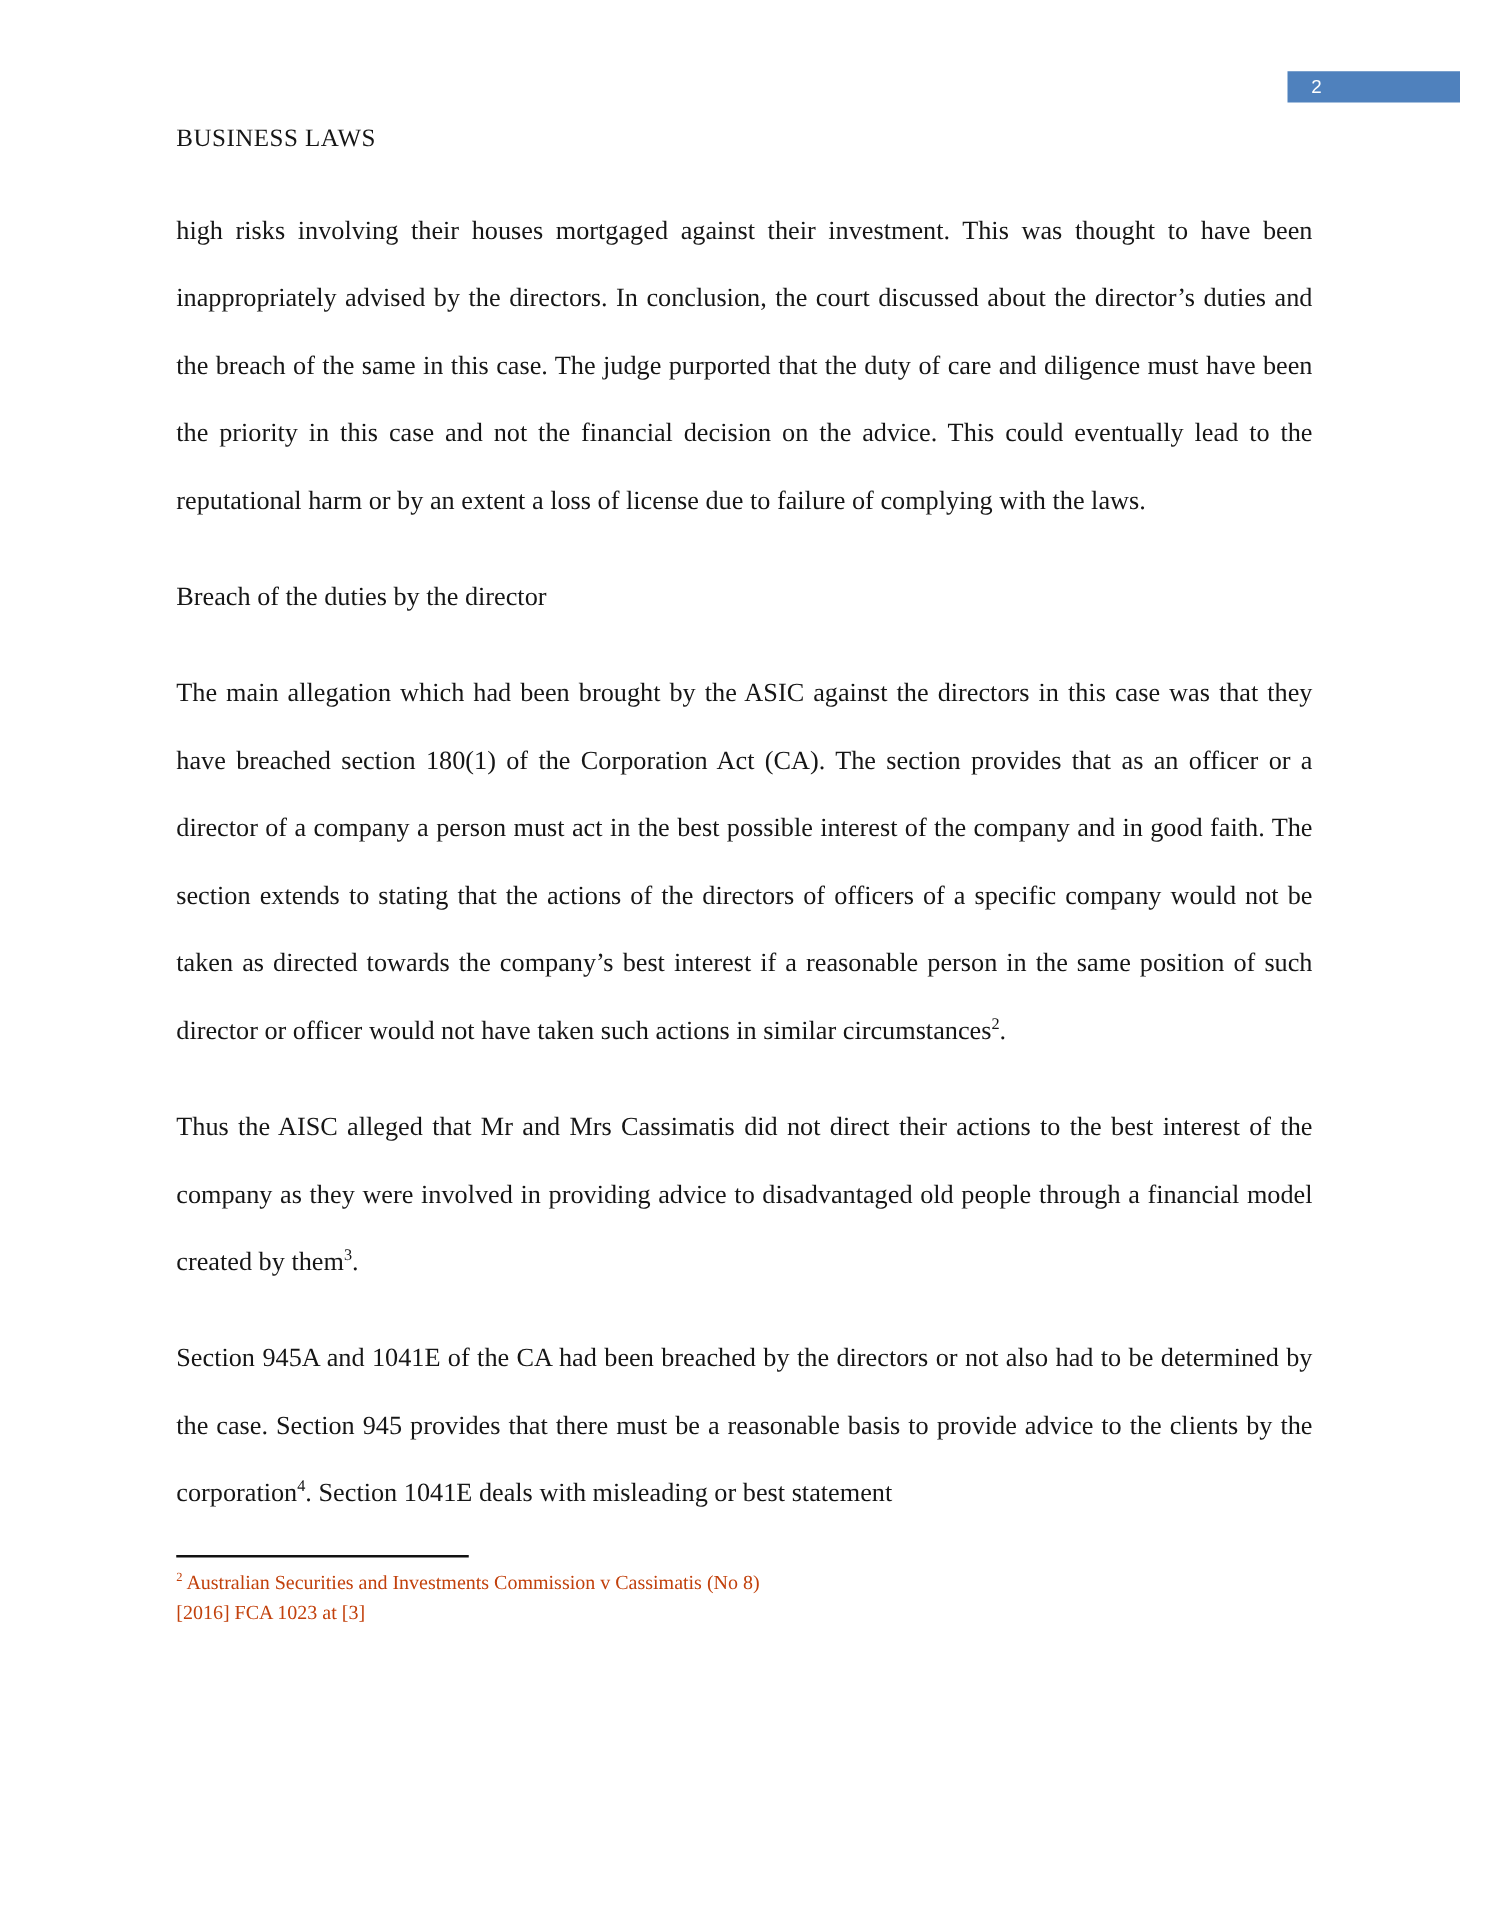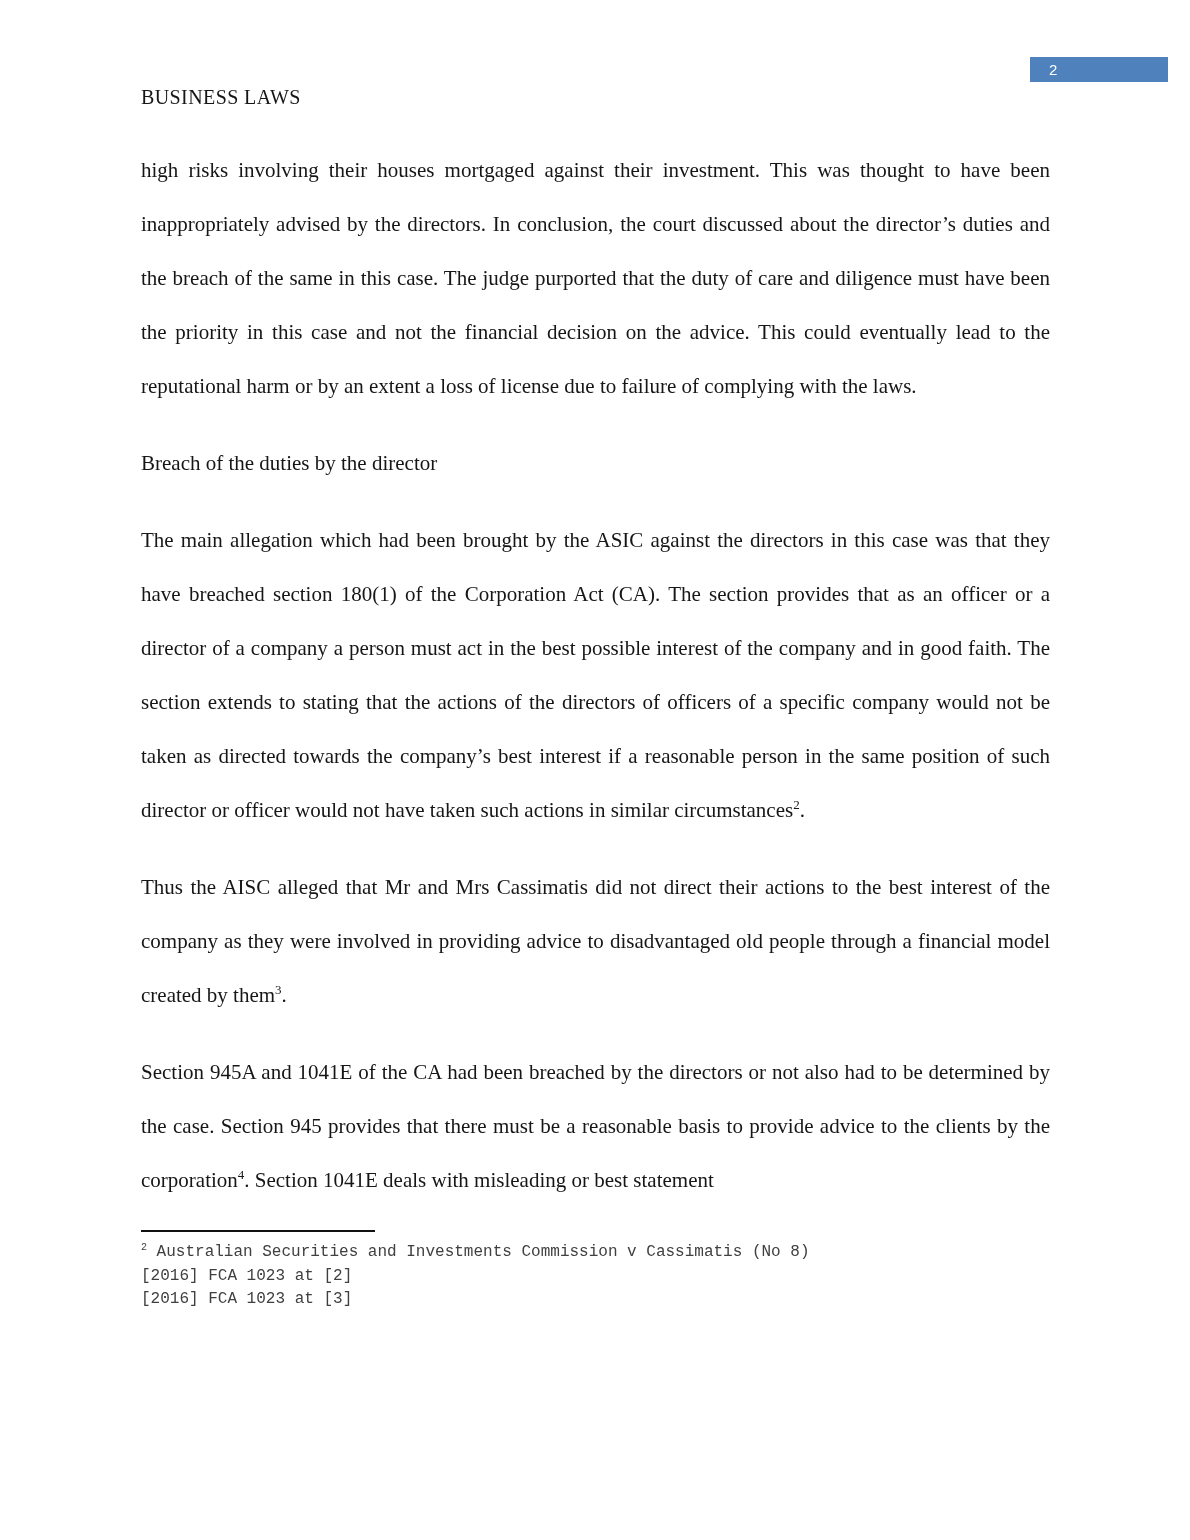--- a/index.html
+++ b/index.html
@@ -20,23 +20,22 @@
     height: 25px;
     background: #4f81bd;
     color: #ffffff;
     font-family: "Liberation Sans", sans-serif;
     font-size: 15px;
     line-height: 25px;
     padding-left: 19px;
     box-sizing: border-box;
   }
   .page {
-    padding: 66px 140px 0 141px;
+    padding: 100px 140px 0 141px;
     box-sizing: border-box;
-    margin-top: 20px;
   }
   .doc-title {
     font-size: 20px;
     font-weight: normal;
     letter-spacing: 0.4px;
     margin: 0 0 34px 0;
   }
   .body-copy p {
     font-size: 21px;
     line-height: 54px;
@@ -53,24 +52,24 @@
     font-size: 13px;
     line-height: 0;
   }
   .footnote-sep {
     width: 234px;
     border: none;
     border-top: 2px solid #111111;
     margin: 12px 0 9px 0;
   }
   .footnotes {
-    font-family: Liberation Mono, monospace;
+    font-family: Liberation Serif, serif;
     font-size: 16px;
     line-height: 23.5px;
-    color: #404040;
+    color: #c2410c;
   }
   .footnotes sup {
     font-size: 10px;
     line-height: 0;
   }
   .footnote-line { min-height: 23.5px; }
 </style>
 </head>
 <body>
 
@@ -94,20 +93,19 @@
 
     <p><span>Section 945A and 1041E of the CA had been breached by the directors or not also had to be determined by the case. Section 945 provides that there must be a reasonable basis to provide advice to the clients by the corporation</span><sup class="fn-ref">4</sup><span>. Section 1041E deals with misleading or best statement</span></p>
 
   </div>
 
   <hr class="footnote-sep">
 
   <div class="footnotes">
 
     <div class="footnote-line"><sup>2</sup><span> Australian Securities and Investments Commission v Cassimatis (No 8)</span></div>
-    <div class="footnote-line"><span>[2016] FCA 1023 at [2]</span></div>
 
     <div class="footnote-line"><span>[2016] FCA 1023 at [3]</span></div>
 
 
   </div>
 
 </div>
 
 </body></html>

